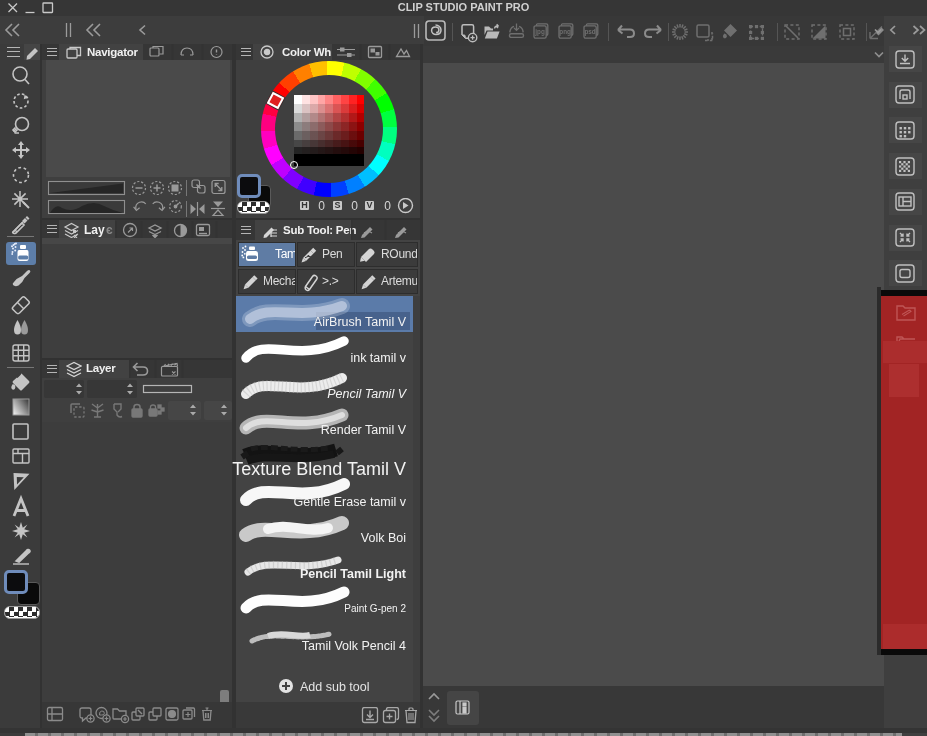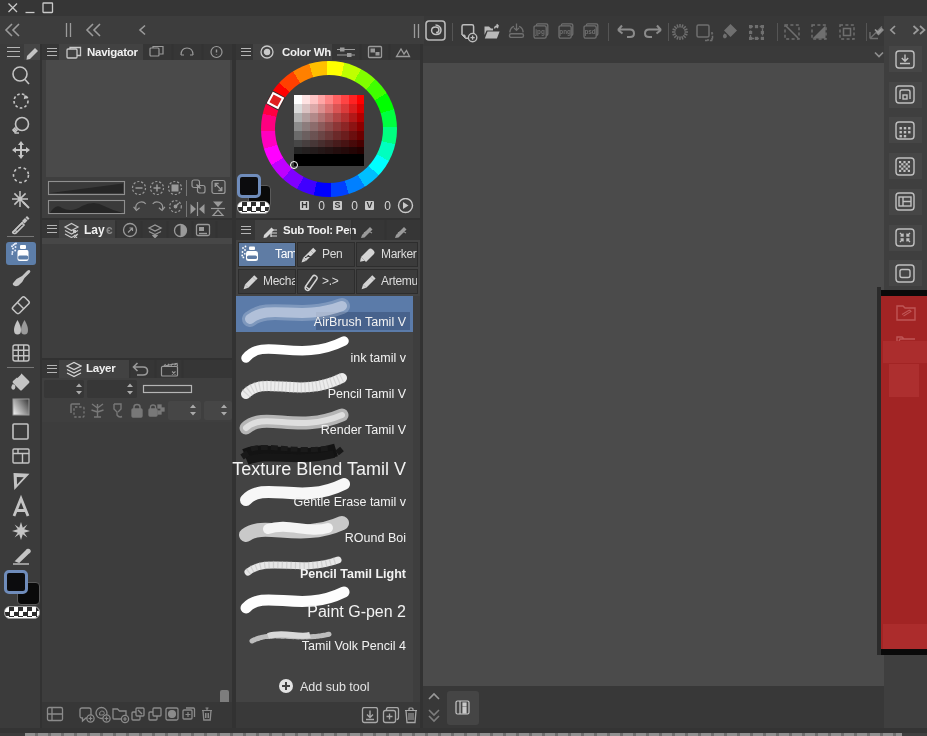--- a/index.html
+++ b/index.html
@@ -14,20 +14,21 @@
 </style></head>
 <body>
 <div id="app">
 
 <div class="abs" style="left:0;top:0;width:927px;height:16px;background:#363636;">
 <svg style="left:7px;top:2px" width="50" height="12" viewBox="0 0 50 12" fill="none" stroke="#c9c9c9" stroke-width="1.3">
 <path d="M1.5 1.5 L10 10 M10 1.5 L1.5 10"></path>
         <path d="M18.5 10.5 H27.5"></path>
         <rect x="36" y="1" width="9.5" height="9.5" rx="0.5"></rect>
 </svg>
+<div class="abs" style="left:0;right:0;top:1px;text-align:center;color:#d0d0d0;font-size:11px;font-weight:bold;">CLIP STUDIO PAINT PRO</div>
 </div>
 
 <div class="abs" id="cmdrow" style="left:0;top:16px;width:927px;height:28px;background:#3d3d3d;">
 <div class="abs" style="left:424px;top:0;width:460px;height:28px;background:#383838;"></div>
 <div class="abs" style="left:884px;top:0;width:43px;height:28px;background:#3f3f3f;"></div>
 <svg style="left:0;top:0" width="927" height="28" viewBox="0 0 927 28">
 <g stroke="#9b9b9b" stroke-width="1.6" fill="none">
   <path d="M12 8 L6 14 L12 20 M19 8 L13 14 L19 20"></path>
   <path d="M66.5 7 V21 M70.5 7 V21" stroke-width="1.3"></path>
   <path d="M93 8 L87 14 L93 20 M100 8 L94 14 L100 20"></path>
@@ -645,21 +646,21 @@
         <div class="abs" style="left:61px;top:22px;width:58px;height:25px;background:#3b3b3b;border:1px solid #2d2d2d;color:#dcdcdc;font-size:12px;letter-spacing:-0.3px;line-height:23px;padding-left:24px;overflow:hidden;white-space:nowrap;">Pen</div>
         <svg class="abs" style="left:64px;top:25px" width="20" height="20" viewBox="0 0 20 20">
           <g fill="#d4d4d4">
             <path d="M3 13 L10.5 5.5 L13.5 8.5 L6 16 Z"></path>
             <path d="M10.5 5.5 L13.2 2.8 L16.2 5.8 L13.5 8.5 Z"></path>
             <path d="M3 13 L1.5 17.5 L6 16 Z"></path>
           </g>
           <path d="M5 12.8 Q8.5 9.8 12 12.3" fill="none" stroke="#3b3b3b" stroke-width="1"></path>
           <circle cx="8.4" cy="11" r="1" fill="#3b3b3b"></circle>
         </svg>
-        <div class="abs" style="left:120px;top:22px;width:62px;height:25px;background:#3b3b3b;border:1px solid #2d2d2d;color:#dcdcdc;font-size:12px;letter-spacing:-0.3px;line-height:23px;padding-left:24px;overflow:hidden;white-space:nowrap;">Marker</div>
+        <div class="abs" style="left:120px;top:22px;width:62px;height:25px;background:#3b3b3b;border:1px solid #2d2d2d;color:#dcdcdc;font-size:12px;letter-spacing:-0.3px;line-height:23px;padding-left:24px;overflow:hidden;white-space:nowrap;">ROund</div>
         <svg class="abs" style="left:123px;top:25px" width="20" height="20" viewBox="0 0 20 20">
           <g fill="#d4d4d4">
             <path d="M2 12 L9.5 4.5 Q11.5 2.5 13.5 4.5 L14.5 5.5 Q16.5 7.5 14.5 9.5 L7 17 Z"></path>
             <path d="M2 12 L1 16.8 L5.8 15.8 Z"></path>
           </g>
         </svg>
         <div class="abs" style="left:2px;top:49px;width:58px;height:25px;background:#3b3b3b;border:1px solid #2d2d2d;color:#dcdcdc;font-size:12px;letter-spacing:-0.3px;line-height:23px;padding-left:24px;overflow:hidden;white-space:nowrap;">Mecha</div>
         <svg class="abs" style="left:5px;top:52px" width="20" height="20" viewBox="0 0 20 20">
           <g fill="#d4d4d4">
             <path d="M4 12.5 L11.5 5 L14.8 8.3 L7.3 15.8 Z"></path>
@@ -695,21 +696,21 @@
           <svg class="abs" style="left:2px;top:0" width="116" height="34" viewBox="0 0 116 34">
             <path d="M8 26 C26 4 60 32 106 9" stroke="#fff" stroke-width="9.5" fill="none" stroke-linecap="round"></path>
           </svg>
           <div class="abs" style="right:8px;top:19px;font-size:12.5px;color:#f2f2f2;white-space:nowrap;">ink tamil v</div>
         </div>
         <div class="abs" style="left:0;top:148px;width:178px;height:36px;">
           <svg class="abs" style="left:2px;top:0" width="116" height="34" viewBox="0 0 116 34">
             <path d="M8 26 C26 6 60 32 104 10" stroke="#ececec" stroke-width="10" fill="none" stroke-linecap="round"></path>
             <path d="M8 26 C26 6 60 32 104 10" stroke="#b5b5b5" stroke-width="11.5" fill="none" stroke-dasharray="1.2 2.6" opacity=".4"></path>
           </svg>
-          <div class="abs" style="right:8px;top:19px;font-size:12.5px;color:#f2f2f2;white-space:nowrap;">Pencil Tamil V</div>
+          <div class="abs" style="right:8px;top:19px;font-size:12.5px;color:#f2f2f2;white-space:nowrap;font-style:italic;">Pencil Tamil V</div>
         </div>
         <div class="abs" style="left:0;top:184px;width:178px;height:36px;">
           <svg class="abs" style="left:2px;top:0" width="116" height="34" viewBox="0 0 116 34">
             <path d="M8 24 C26 7 60 30 104 11" stroke="#b5b5b5" stroke-width="13" fill="none" stroke-linecap="round"></path>
             <path d="M8 24 C26 7 60 30 104 11" stroke="#dedede" stroke-width="6" fill="none" stroke-linecap="round"></path>
           </svg>
           <div class="abs" style="right:8px;top:19px;font-size:12.5px;color:#f2f2f2;white-space:nowrap;">Render Tamil V</div>
         </div>
         <div class="abs" style="left:0;top:220px;width:178px;height:36px;">
           <svg class="abs" style="left:2px;top:0" width="116" height="34" viewBox="0 0 116 34">
@@ -724,34 +725,34 @@
           <svg class="abs" style="left:2px;top:0" width="116" height="34" viewBox="0 0 116 34">
             <path d="M8 24 C26 4 62 30 106 8" stroke="#f7f7f7" stroke-width="12" fill="none" stroke-linecap="round"></path>
           </svg>
           <div class="abs" style="right:8px;top:19px;font-size:12.5px;color:#f2f2f2;white-space:nowrap;">Gentle Erase tamil v</div>
         </div>
         <div class="abs" style="left:0;top:292px;width:178px;height:36px;">
           <svg class="abs" style="left:2px;top:0" width="116" height="34" viewBox="0 0 116 34">
             <path d="M8 23 C26 9 62 30 104 11" stroke="#c9c9c9" stroke-width="14" fill="none" stroke-linecap="round"></path>
             <path d="M30 17 C50 10 70 22 90 16" stroke="#f4f4f4" stroke-width="10" fill="none" stroke-linecap="round"></path>
           </svg>
-          <div class="abs" style="right:8px;top:19px;font-size:12.5px;color:#f2f2f2;white-space:nowrap;">ROund Boi</div>
+          <div class="abs" style="right:8px;top:19px;font-size:12.5px;color:#f2f2f2;white-space:nowrap;">Volk Boi</div>
         </div>
         <div class="abs" style="left:0;top:328px;width:178px;height:36px;">
           <svg class="abs" style="left:2px;top:0" width="116" height="34" viewBox="0 0 116 34">
             <path d="M10 24 C30 8 62 26 100 12" stroke="#e6e6e6" stroke-width="7" fill="none" stroke-linecap="round"></path>
             <path d="M10 24 C30 8 62 26 100 12" stroke="#aaa" stroke-width="8" fill="none" stroke-dasharray="1.2 3.2" opacity=".38"></path>
           </svg>
           <div class="abs" style="right:8px;top:19px;font-size:12.5px;color:#f2f2f2;white-space:nowrap;font-weight:bold;">Pencil Tamil Light</div>
         </div>
         <div class="abs" style="left:0;top:364px;width:178px;height:36px;">
           <svg class="abs" style="left:2px;top:0" width="116" height="34" viewBox="0 0 116 34">
             <path d="M8 24 C26 4 62 30 106 8" stroke="#fdfdfd" stroke-width="11" fill="none" stroke-linecap="round"></path>
           </svg>
-          <div class="abs" style="right:8px;top:19px;font-size:16px;color:#f2f2f2;white-space:nowrap;">Paint G-pen 2</div>
+          <div class="abs" style="right:8px;top:19px;font-size:10px;color:#f2f2f2;white-space:nowrap;">Paint G-pen 2</div>
         </div>
         <div class="abs" style="left:0;top:400px;width:178px;height:36px;">
           <svg class="abs" style="left:2px;top:0" width="116" height="34" viewBox="0 0 116 34">
             <path d="M14 21 C34 10 60 22 92 14" stroke="#bdbdbd" stroke-width="5" fill="none" stroke-linecap="round" stroke-dasharray="3 2"></path>
             <path d="M30 16 C45 11 60 18 72 15" stroke="#d9d9d9" stroke-width="6" fill="none"></path>
           </svg>
           <div class="abs" style="right:8px;top:19px;font-size:12.5px;color:#f2f2f2;white-space:nowrap;">Tamil Volk Pencil 4</div>
         </div>
       </div>
 <div class="abs" style="left:177px;top:76px;width:7px;height:406px;background:#3e3e3e;"></div>

